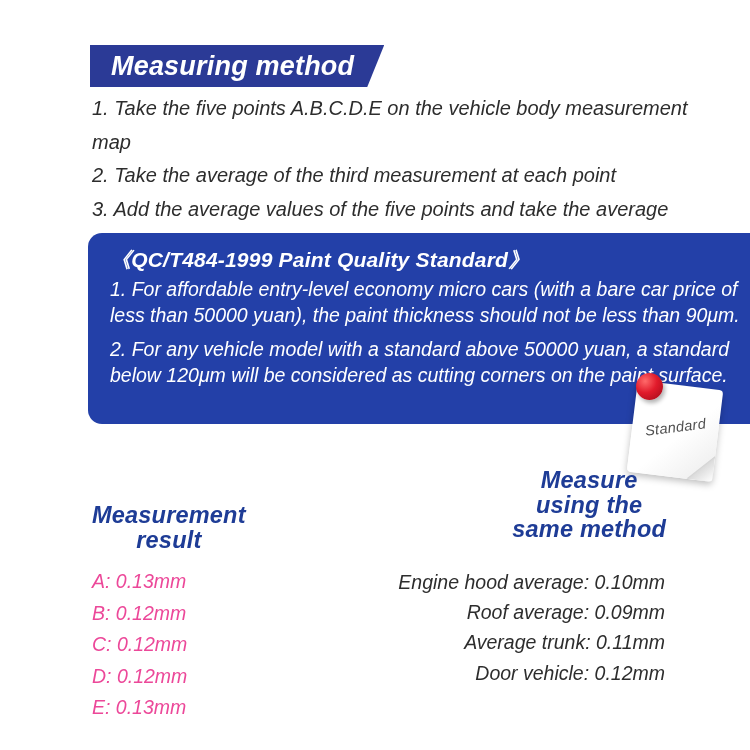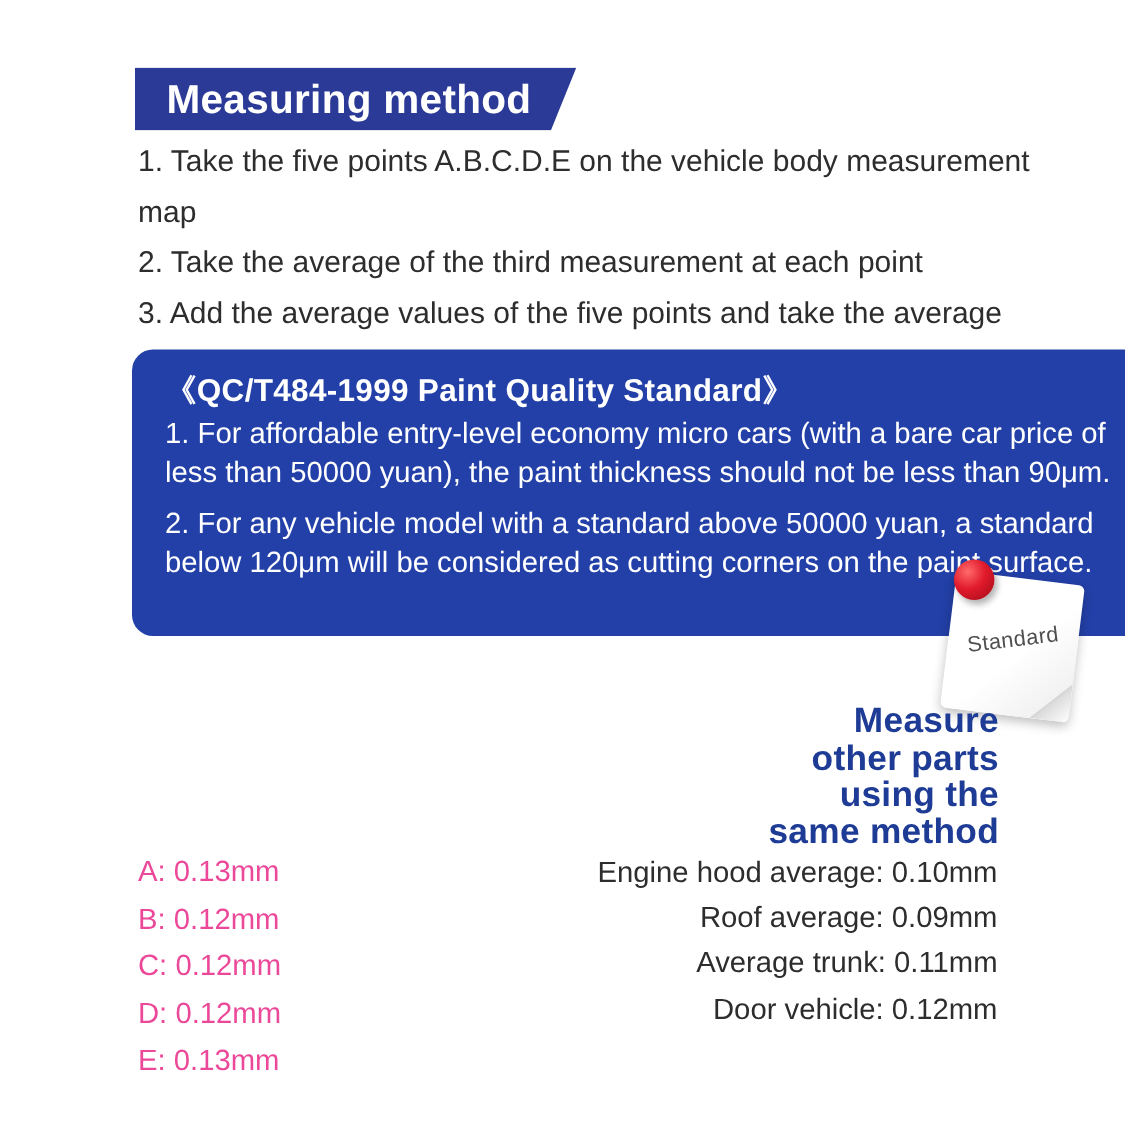--- a/index.html
+++ b/index.html
@@ -1,21 +1,21 @@
 <!DOCTYPE html>
 <html><head>
 <meta charset="utf-8">
 <style>
   html,body{margin:0;padding:0;}
   body{
     width:750px;height:750px;background:#ffffff;position:relative;overflow:hidden;
     font-family:"Liberation Sans","DejaVu Sans",sans-serif;
     -webkit-font-smoothing:antialiased;
   }
-  .page{position:absolute;inset:0;background:#ffffff;}
+  .page{position:absolute;inset:0;background:#ffffff;font-style:italic;}
 
   
   .banner{
     position:absolute;left:90px;top:45px;height:42px;min-width:288px;
     background:#2b3a96;color:#ffffff;
     font-size:27px;font-weight:bold;line-height:42px;
     padding:0 30px 0 21px;letter-spacing:0.2px;
     clip-path:polygon(0 0,100% 0,calc(100% - 17px) 100%,0 100%);
     box-sizing:border-box;
   }
@@ -63,21 +63,21 @@
   .pin-stem{
     position:absolute;left:24px;top:21px;width:7px;height:12px;
     background:linear-gradient(180deg,#8c0a16,#c41022);
     transform:rotate(35deg);border-radius:2px;z-index:-1;
   }
 
   
   .heading{color:#1e3c96;font-weight:bold;font-size:23.5px;line-height:24.5px;letter-spacing:0.2px;}
   .heading-left{position:absolute;left:92px;top:503px;text-align:left;}
   .heading-right{position:absolute;right:84px;top:468px;text-align:right;}
-  .heading span{display:block;}
+  .heading span{display:block;text-align:center;}
 
   
   .list-left{
     position:absolute;left:92px;top:566px;
     color:#ec4899;font-size:19.5px;line-height:31.6px;
   }
   .list-right{
     position:absolute;right:85px;top:567px;text-align:right;
     color:#2d2d2d;font-size:19.5px;line-height:30.2px;
   }
@@ -104,24 +104,27 @@
 
   <div class="note-wrap">
     <div class="note">
       <div class="note-label">Standard</div>
       <div class="note-curl"></div>
     </div>
     <div class="pin-stem"></div>
     <div class="pin"></div>
   </div>
 
+  <div class="heading heading-left">
+    <span>Measurement</span>
+    <span>result</span>
+  </div>
 
   <div class="heading heading-right">
     <span>Measure</span>
-    <span>other parts</span>
     <span>using the</span>
     <span>same method</span>
   </div>
 
   <div class="list-left">
     <div>A: 0.13mm</div>
     <div>B: 0.12mm</div>
     <div>C: 0.12mm</div>
     <div>D: 0.12mm</div>
     <div>E: 0.13mm</div>

